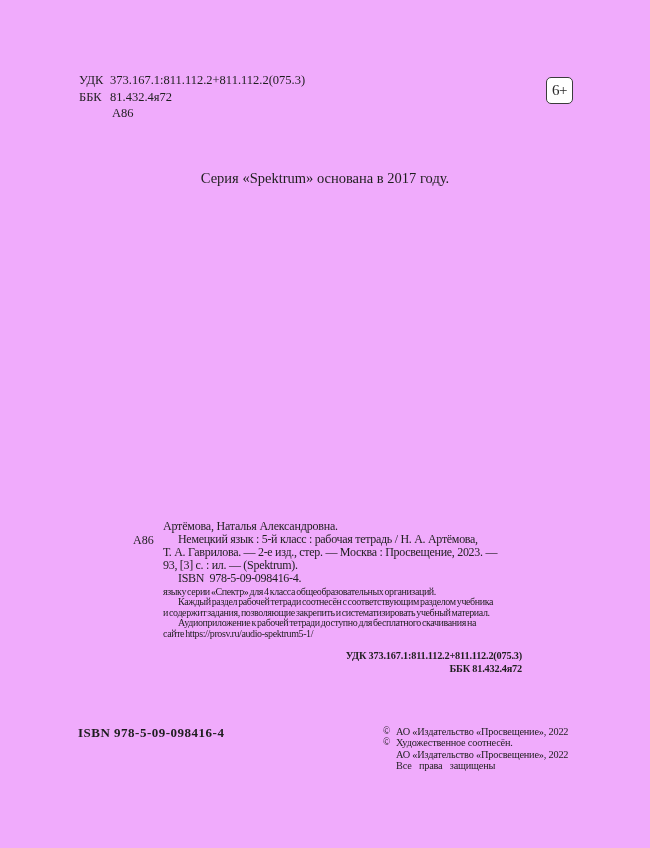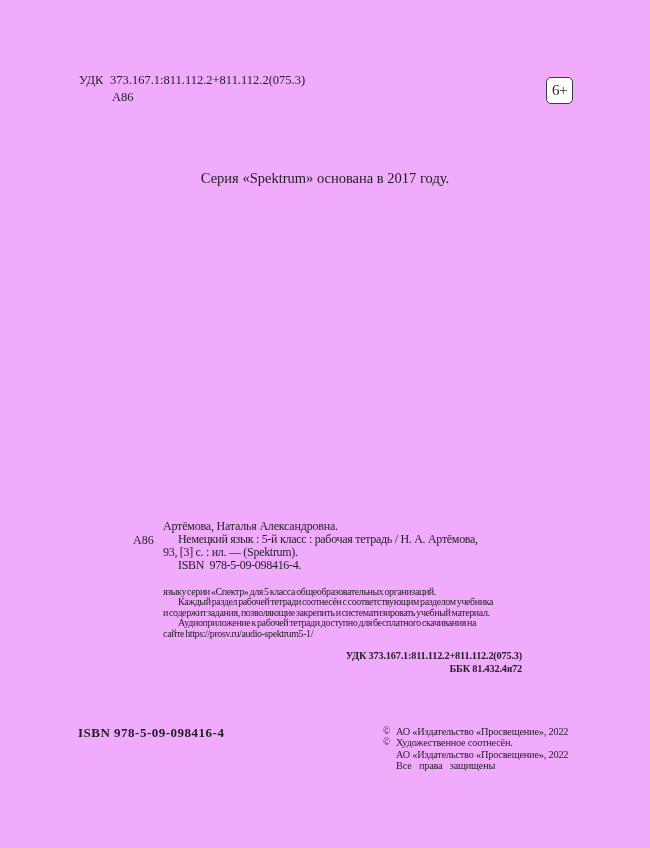--- a/index.html
+++ b/index.html
@@ -52,38 +52,43 @@
 </head>
 <body>
 
 <div class="page">
 
   <div class="udk-top">
     <div class="row">
       <span class="lbl">УДК</span>
       <span class="line">373.167.1:811.112.2+811.112.2(075.3)</span>
     </div>
+    <div class="row">
+      <span class="lbl">ББК</span>
+      <span class="line">81.432.4я72</span>
+    </div>
     <div class="code-row">А86</div>
   </div>
 
   <div class="badge">6+</div>
 
   <div class="series">Серия «Spektrum» основана в 2017 году.</div>
 
   <div class="a86">А86</div>
 
   <div class="bib">
     <div class="line author">Артёмова, Наталья Александровна.</div>
     <div class="line ind">Немецкий язык : 5-й класс : рабочая тетрадь / Н. А. Артёмова,</div>
+    <div class="line">Т. А. Гаврилова. — 2-е изд., стер. — Москва : Просвещение, 2023. —</div>
     <div class="line">93, [3] с. : ил. — (Spektrum).</div>
     <div class="line ind">ISBN  978-5-09-098416-4.</div>
   </div>
 
   <div class="annot">
-    <div class="line">языку серии «Спектр» для 5 класса общеобразовательных организаций.</div>
+    <div class="line">языку серии «Спектр» для 4 класса общеобразовательных организаций.</div>
     <div class="line ind">Каждый раздел рабочей тетради соотнесён с соответствующим разделом учебника</div>
     <div class="line">и содержит задания, позволяющие закрепить и систематизировать учебный материал.</div>
     <div class="line ind">Аудиоприложение к рабочей тетради доступно для бесплатного скачивания на</div>
     <div class="line">сайте https://prosv.ru/audio-spektrum5-1/</div>
   </div>
 
   <div class="udkb">
     <div class="line">УДК 373.167.1:811.112.2+811.112.2(075.3)</div>
     <div class="line">ББК 81.432.4я72</div>
   </div>

